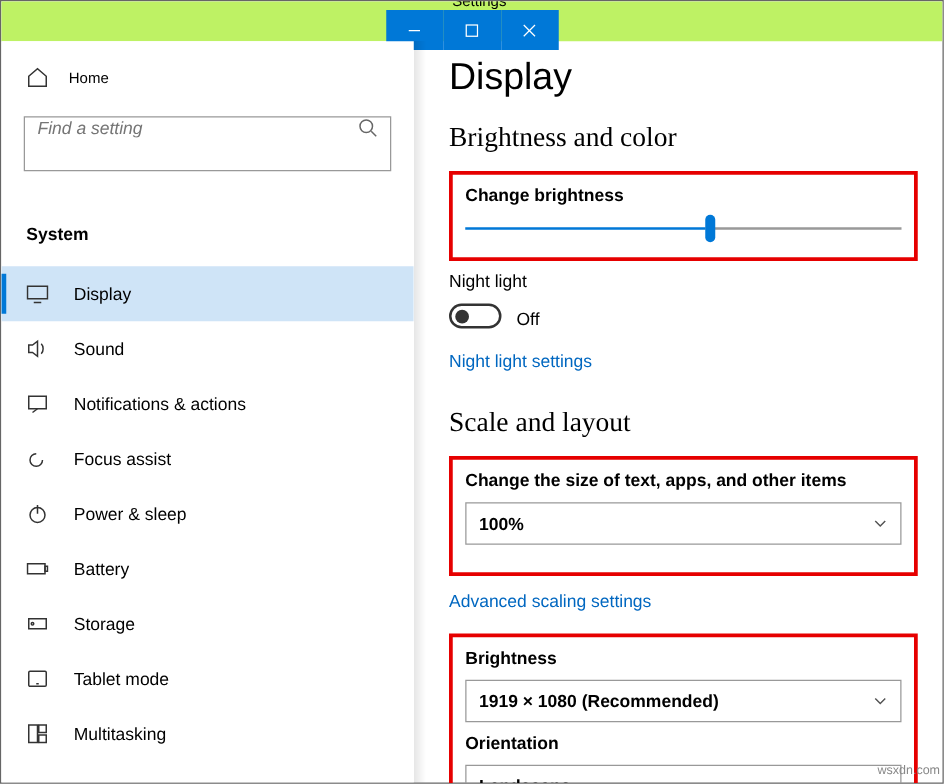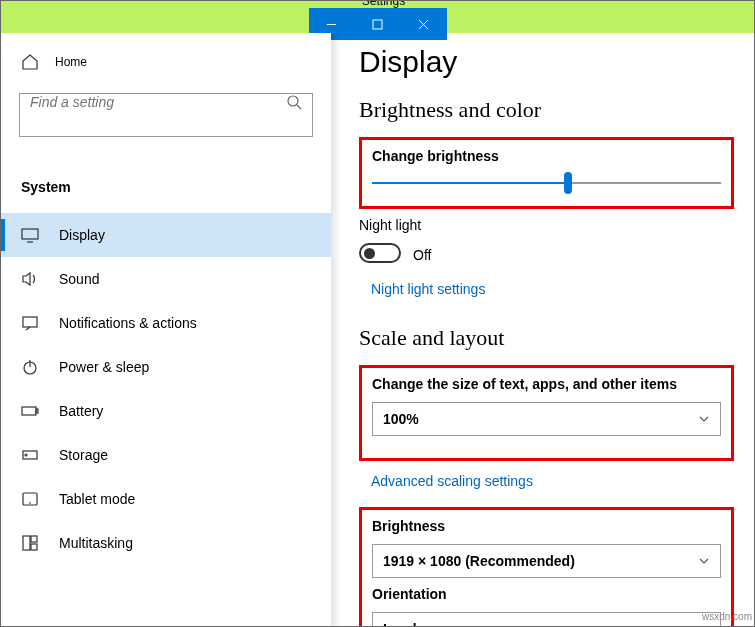--- a/index.html
+++ b/index.html
@@ -29,21 +29,21 @@
 .redbox { border: 3px solid #e60000; padding: 8px 10px 14px 10px; margin-bottom: 8px; font-weight: bold; }
 .fld-label { font-size: 14px; margin-bottom: 10px; }
 .slider-track { position: relative; height: 18px; display: flex; align-items: center; }
 .slider-track .tr-left { height: 2px; background: #0078d7; }
 .slider-track .tr-right { height: 2px; background: #999; flex: 1; }
 .slider-thumb { width: 8px; height: 22px; background: #0078d7; border-radius: 4px; position: absolute; top: -2px; }
 .toggle-row { display: flex; align-items: flex-end; gap: 12px; margin-bottom: 14px; }
 .toggle { width: 42px; height: 20px; border: 2px solid #333; border-radius: 11px; position: relative; cursor: pointer; }
 .toggle .knob { width: 11px; height: 11px; background: #333; border-radius: 50%; position: absolute; left: 3px; top: 2.5px; }
 .toggle-label { font-size: 14px; }
-.link { color: #0067c0; font-size: 14px; cursor: pointer; margin: 4px 0 18px 12px; display: inline-block; }
+.link { color: #0067c0; font-size: 14px; cursor: pointer; margin: 4px 0 18px 0; display: inline-block; }
 .dropdown { border: 1px solid #999; height: 34px; display: flex; align-items: center; justify-content: space-between; padding: 0 10px; cursor: pointer; font-size: 14px; margin-bottom: 8px; gap: 39px; }
 .watermark { position: absolute; bottom: 4px; right: 2px; font-size: 10px; color: #888; }
 </style>
 </head>
 <body>
 
 <div class="titlebar">
   <div class="titlebar-left">Settings</div>
   <div class="titlebar-controls">
     <div class="tc-btn">
@@ -105,20 +105,28 @@
           <svg width="18" height="18" viewBox="0 0 18 18" fill="none" stroke="#333" stroke-width="1.2">
             <rect x="2" y="3" width="14" height="10"></rect>
             <path d="M5 16l4-3"></path>
           </svg>
         </span>
       <span>Notifications &amp; actions</span>
     </div>
     <div class="nav-item">
       <span class="nic">
           <svg width="18" height="18" viewBox="0 0 18 18" fill="none" stroke="#333" stroke-width="1.2">
+            <path d="M13 10a5 5 0 1 1-5-5"></path>
+          </svg>
+        </span>
+      <span>Focus assist</span>
+    </div>
+    <div class="nav-item">
+      <span class="nic">
+          <svg width="18" height="18" viewBox="0 0 18 18" fill="none" stroke="#333" stroke-width="1.2">
             <circle cx="9" cy="10" r="6"></circle>
             <line x1="9" y1="2" x2="9" y2="9"></line>
           </svg>
         </span>
       <span>Power &amp; sleep</span>
     </div>
     <div class="nav-item">
       <span class="nic">
           <svg width="18" height="18" viewBox="0 0 18 18" fill="none" stroke="#333" stroke-width="1.2">
             <rect x="1" y="5" width="14" height="8"></rect>

